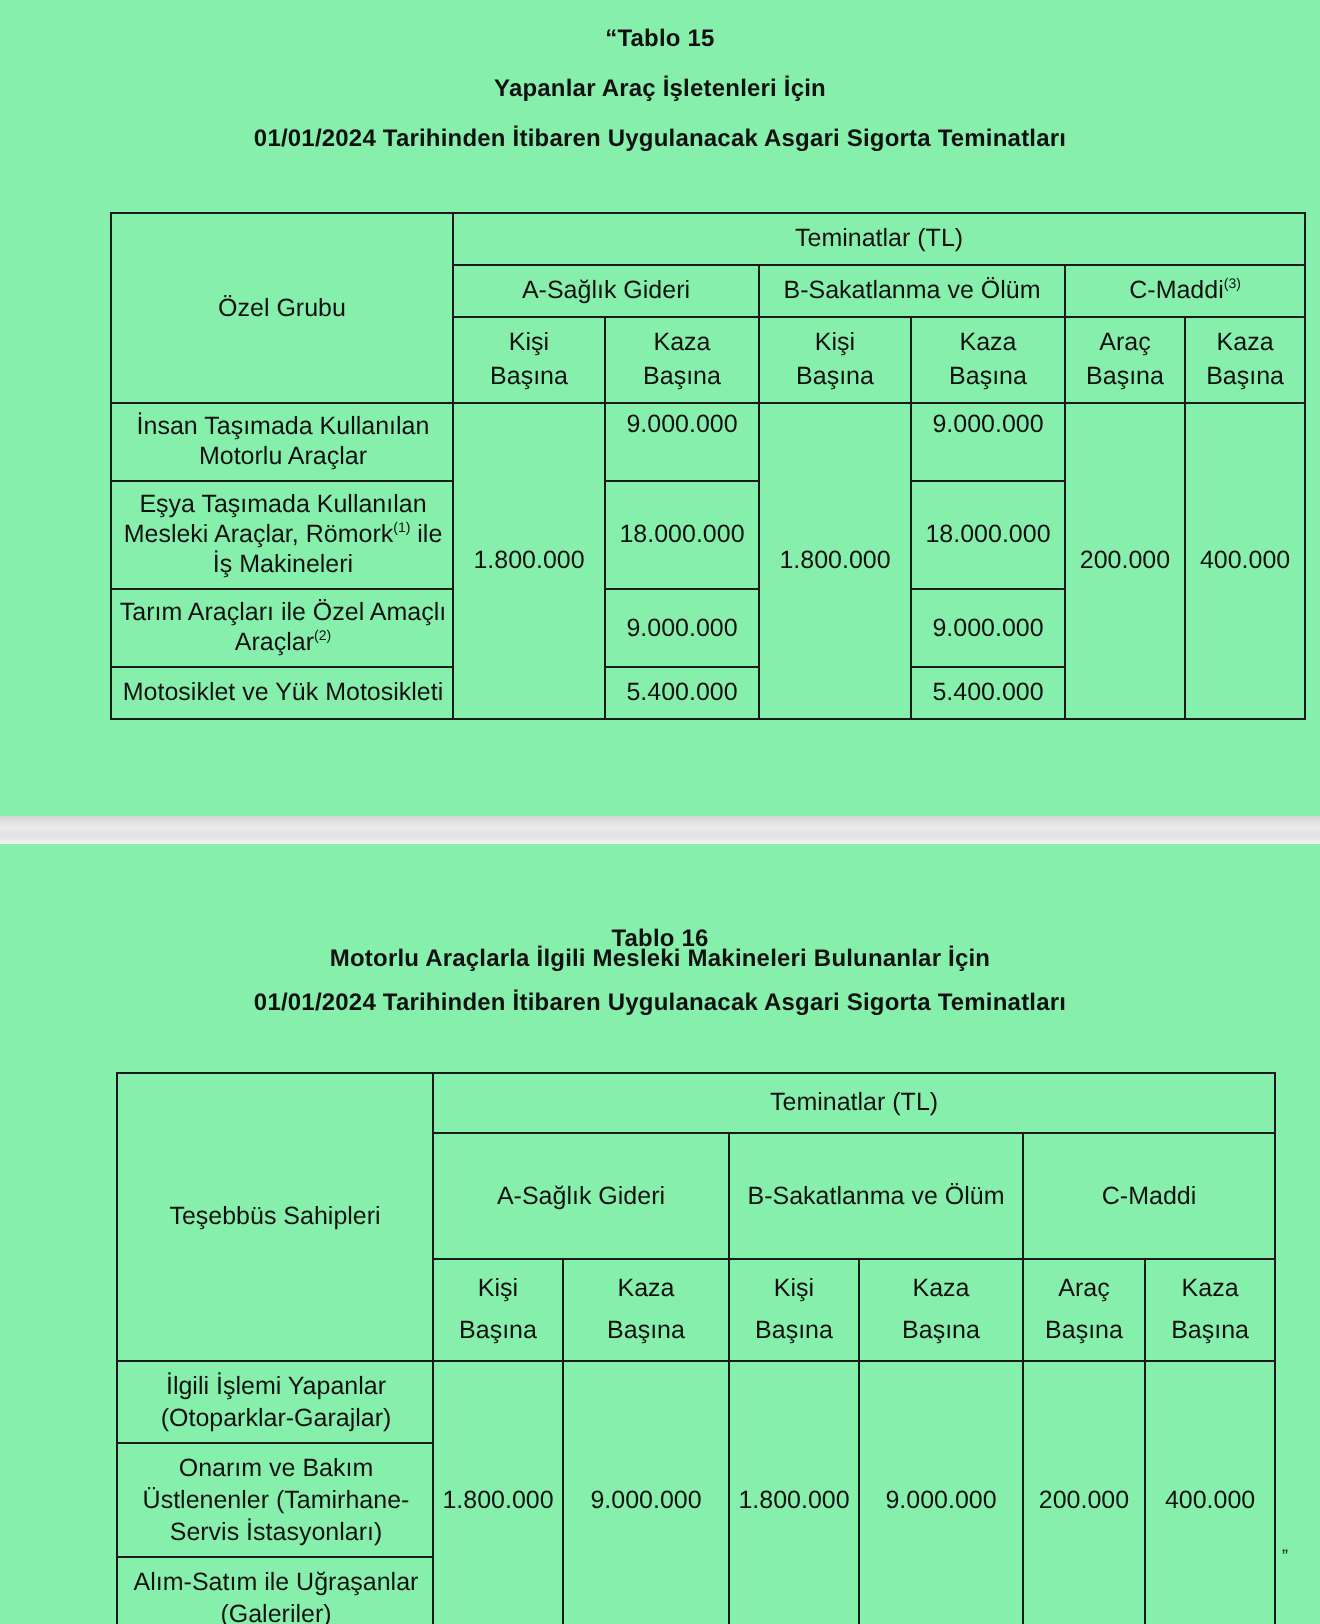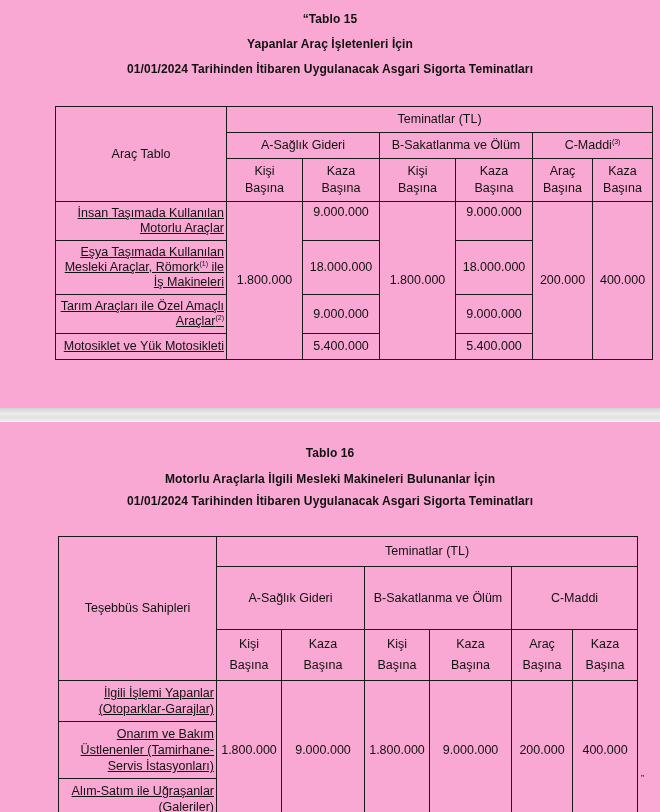--- a/index.html
+++ b/index.html
@@ -1,39 +1,39 @@
 <!DOCTYPE html>
 <html><head>
 <meta charset="utf-8">
 <style>
   html, body { margin: 0; padding: 0; }
   body {
     width: 660px; height: 812px; background: #ffffff; position: relative; overflow: hidden;
     font-family: "Liberation Sans", "DejaVu Sans", sans-serif; color: #111;
   }
-  .page { position: absolute; left: 0; width: 660px; background: #f9a8d4; }
+  .page { position: absolute; left: 0; width: 660px; background: #86efac; }
   .page1 { top: 0; height: 408px; }
   .page2 { top: 422px; height: 390px; }
   .sep {
     position: absolute; left: 0; top: 408px; width: 660px; height: 14px;
     background: linear-gradient(#d4d4d4, #ebebeb 40%, #e2e2e2 70%, #f4f4f4);
   }
   .title {
     position: absolute; left: 0; width: 660px; text-align: center;
     font-weight: bold; font-size: 12px; letter-spacing: 0.1px;
   }
   table {
     position: absolute; border-collapse: collapse; table-layout: fixed;
     font-size: 12.5px;
   }
   td {
     border: 1.4px solid #1a1a1a; text-align: center; vertical-align: middle;
     padding: 4px 2px; line-height: 17px;
   }
-  td.left { text-align: right; padding-left: 3px; line-height: 15px; text-decoration: underline; }
+  td.left { text-align: center; padding-left: 3px; line-height: 15px; }
   td.top { vertical-align: top; padding-top: 2px; }
   sup { font-size: 7px; line-height: 0; }
   .two { display: block; }
   #t1 { left: 55px; top: 106px; width: 597px; }
   #t2 { left: 58px; top: 536px; width: 579px; }
   #t2 td { line-height: 21px; }
   #t2 td.left { line-height: 16px; }
   .closing-quote { position: absolute; left: 641px; top: 773px; font-size: 9px; }
 </style>
 </head>
@@ -49,21 +49,21 @@
       <col style="width:171px">
         <col style="width:76px">
         <col style="width:77px">
       <col style="width:76px">
         <col style="width:77px">
         <col style="width:60px">
         <col style="width:60px">
     </colgroup>
     <tbody>
         <tr style="height:21px">
-      <td rowspan="3">Araç Tablo</td>
+      <td rowspan="3">Özel Grubu</td>
       <td colspan="6">Teminatlar (TL)</td>
     </tr>
     <tr style="height:20px">
       <td colspan="2">A-Sağlık Gideri</td>
       <td colspan="2">B-Sakatlanma ve Ölüm</td>
       <td colspan="2"><span>C-Maddi</span><sup>(3)</sup></td>
     </tr>
     <tr style="height:40px">
       <td>
             <span class="two">Kişi</span>
@@ -114,21 +114,21 @@
       <td>5.400.000</td>
       <td>5.400.000</td>
     </tr>
   </tbody>
     </table>
 </div>
 
 <div class="sep"></div>
 
 <div class="page page2">
-  <div class="title" style="top:24px">Tablo 16</div>
+  <div class="title" style="top:40px">Tablo 16</div>
   <div class="title" style="top:50px">Motorlu Araçlarla İlgili Mesleki Makineleri Bulunanlar İçin</div>
   <div class="title" style="top:72px">01/01/2024 Tarihinden İtibaren Uygulanacak Asgari Sigorta Teminatları</div>
 </div>
 
 <table id="t2">
   <colgroup>
     <col style="width:158px">
       <col style="width:65px">
       <col style="width:83px">
     <col style="width:65px">

